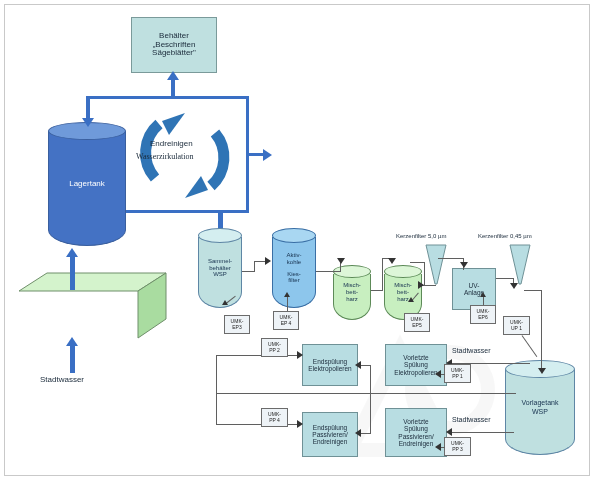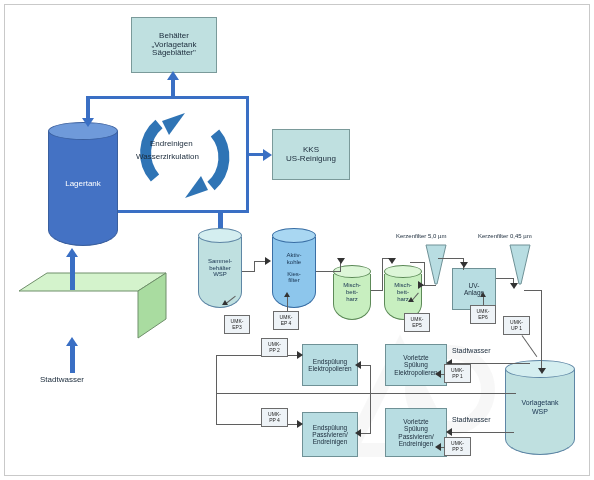--- a/index.html
+++ b/index.html
@@ -45,57 +45,51 @@
   <div class="frame"></div>
 
   <svg class="wmbg" style="left:330px;top:330px;width:180px;height:140px;" viewBox="0 0 180 140">
     <path d="M20 120 L70 20 L120 120 Z" fill="none" stroke="#999" stroke-width="14"></path>
     <circle cx="120" cy="60" r="38" fill="none" stroke="#999" stroke-width="14"></circle>
   </svg>
 
   <div class="node boxteal" style="left:131px;top:17px;width:86px;height:56px;font-size:8px;">
     <div style="display:flex;flex-direction:column;">
       <span>Behälter</span>
-      <span>„Vorlagetank</span>
+      <span>„Beschriften</span>
       <span>Sägeblätter"</span>
     </div>
   </div>
 
   <div class="lnb" style="left:171px;top:79px;width:4px;height:18px;"></div>
   <div class="ah" style="left:167px;top:71px;border-left:6px solid transparent;border-right:6px solid transparent;border-bottom:9px solid #3a6fc4;"></div>
 
   <div style="position:absolute;left:86px;top:96px;width:163px;height:117px;border:3px solid #3a6fc4;box-sizing:border-box;"></div>
 
   <svg style="position:absolute;left:129px;top:108px;width:112px;height:95px;" viewBox="0 0 112 95">
     <path d="M30 16 A38 38 0 0 0 26 70" fill="none" stroke="#2f74b5" stroke-width="11" stroke-linecap="butt"></path>
     <path d="M82 78 A38 38 0 0 0 86 25" fill="none" stroke="#2f74b5" stroke-width="11" stroke-linecap="butt"></path>
     <polygon points="56,5 33,13 40,27" fill="#2f74b5"></polygon>
     <polygon points="56,90 79,82 72,68" fill="#2f74b5"></polygon>
   </svg>
 
   <div class="plain" style="left:150px;top:139px;font-size:8px;">Endreinigen</div>
-  <div class="plain" style="left:136px;top:152px;font-size:8px;">Wasserzirkulation</div>
-
-  <div class="cyl" style="left:48px;top:122px;width:70px;height:124px;">
+  <div class="plain" style="left:136px;top:152px;font-size:8px;font-family:Liberation Serif, serif;">Wasserzirkulation</div>
+
+  <div class="cyl" style="left:48px;top:122px;width:78px;height:124px;">
     <div class="body" style="background:#4472c4;"></div>
     <div class="top" style="background:#6f9ada;"></div>
     <div class="lbl" style="font-size:8px;color:#ffffff;">
       <span>Lagertank</span>
     </div>
   </div>
 
   <div class="lnb" style="left:86px;top:99px;width:4px;height:22px;"></div>
   <div class="ah" style="left:82px;top:118px;border-left:6px solid transparent;border-right:6px solid transparent;border-top:9px solid #3a6fc4;"></div>
 
-  <div class="node boxteal" style="left:272px;top:129px;width:78px;height:51px;font-size:8px;">
-    <div style="display:flex;flex-direction:column;">
-      <span>KKS</span>
-      <span>US-Reinigung</span>
-    </div>
-  </div>
 
   <div class="lnb" style="left:249px;top:153px;width:16px;height:3px;"></div>
   <div class="ah" style="left:263px;top:149px;border-top:6px solid transparent;border-bottom:6px solid transparent;border-left:9px solid #3a6fc4;"></div>
 
   <div class="iso" style="left:18px;top:272px;width:150px;height:68px;">
     <svg style="position:absolute;left:0;top:0;width:150px;height:68px;">
       <polygon points="1,19 29,1 148,1 120,19" fill="#d4f3cc" stroke="#6f8f6a" stroke-width="1"></polygon>
       <polygon points="120,19 148,1 148,47 120,66" fill="#a9dca0" stroke="#6f8f6a" stroke-width="1"></polygon>
     </svg>
   </div>

